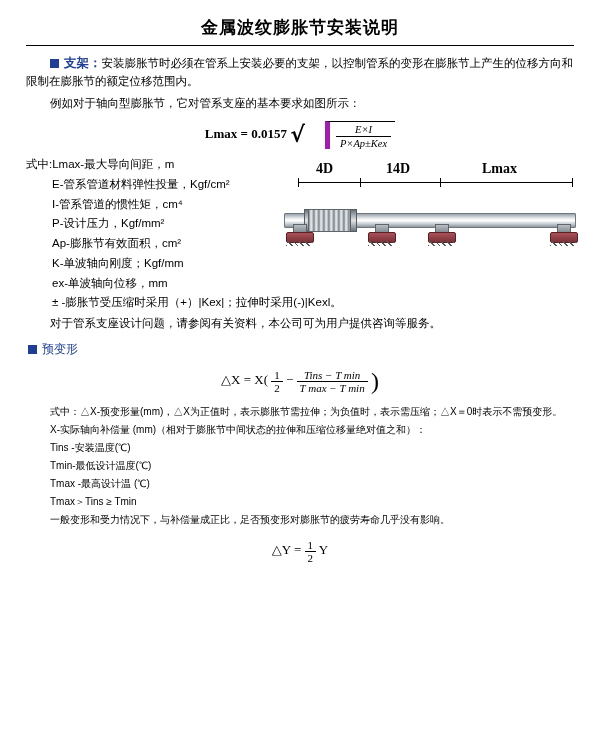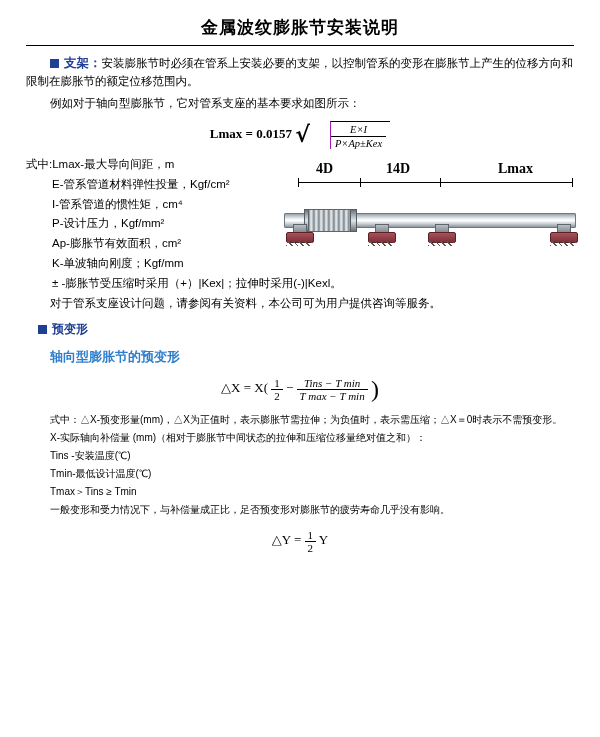--- a/index.html
+++ b/index.html
@@ -38,23 +38,23 @@
     font-size: 11.5px;
     line-height: 1.55;
     margin: 0 0 4px 0;
     text-align: justify;
   }
   p.indent {
     text-indent: 24px;
   }
   .sec-head {
     font-size: 12px;
-    font-weight: bold;
+    font-weight: normal;
     color: #1f3f94;
-    margin: 8px 0 4px 12px;
+    margin: 8px 0 4px 2px;
     display: flex;
     align-items: center;
   }
   .sec-head .sq {
     display: inline-block;
     width: 9px;
     height: 9px;
     background: #1f3f94;
     margin-right: 5px;
   }
@@ -109,22 +109,22 @@
     display: block;
   }
   .frac .den {
     padding: 1px 4px 0 4px;
     display: block;
   }
   .sqrt {
     display: inline-block;
     vertical-align: middle;
     border-top: 1px solid #000;
-    border-left: 1px solid #a21caf;
-    padding: 2px 4px 0 0;
+    border-left: 5px solid #a21caf;
+    padding: 2px 4px 0 6px;
     margin-left: 20px;
   }
   .radic {
     font-size: 22px;
     line-height: 16px;
     vertical-align: middle;
     display: inline-block;
     font-family: "DejaVu Sans", sans-serif;
   }
   .legend-list {
@@ -306,28 +306,29 @@
 
   <div class="mid-area">
 
     <div class="legend-list">
       <div class="item">式中:Lmax-最大导向间距，m</div>
       <div class="item legend-indent">E-管系管道材料弹性投量，Kgf/cm²</div>
       <div class="item legend-indent">I-管系管道的惯性矩，cm⁴</div>
       <div class="item legend-indent">P-设计压力，Kgf/mm²</div>
       <div class="item legend-indent">Ap-膨胀节有效面积，cm²</div>
       <div class="item legend-indent">K-单波轴向刚度；Kgf/mm</div>
+      <div class="item legend-indent">ex-单波轴向位移，mm</div>
       <div class="item legend-indent">± -膨胀节受压缩时采用（+）|Kex|；拉伸时采用(-)|Kexl。</div>
     </div>
 
     <div class="figure">
       <div class="fig-labels">
         <span style="left:38px;">4D</span>
         <span style="left:108px;">14D</span>
-        <span style="left:220px;">Lmax</span>
+        <span style="left:204px;">Lmax</span>
       </div>
       <div class="fig-dims">
         <div class="tick" style="left:20px;"></div>
         <div class="seg" style="left:20px; width:62px;"></div>
         <div class="tick" style="left:82px;"></div>
         <div class="seg" style="left:82px; width:80px;"></div>
         <div class="tick" style="left:162px;"></div>
         <div class="seg" style="left:162px; width:132px;"></div>
         <div class="tick" style="left:294px;"></div>
       </div>
@@ -361,41 +362,41 @@
   </div>
 
   <p class="body indent">对于管系支座设计问题，请参阅有关资料，本公司可为用户提供咨询等服务。</p>
 
   <div class="sec-head">
     <span class="sq"></span>
       <span>预变形</span>
   </div>
 
 
-  <div class="sub-head">轴向型膨胀节的预变形</div>
 
   <div class="disp-formula">
     <span>△X = X(</span>
     <span class="small-frac">
       <span class="num">1</span>
       <span class="den">2</span>
     </span>
     <span>−</span>
     <span class="small-frac">
       <span class="num" style="font-style:italic;">Tins − T min</span>
       <span class="den" style="font-style:italic;">T max − T min</span>
     </span>
     <span class="bigparen">)</span>
   </div>
 
   <div class="note-list">
     <div>式中：△X-预变形量(mm)，△X为正值时，表示膨胀节需拉伸；为负值时，表示需压缩；△X＝0时表示不需预变形。</div>
     <div>X-实际轴向补偿量 (mm)（相对于膨胀节中间状态的拉伸和压缩位移量绝对值之和）：</div>
     <div>Tins -安装温度(℃)</div>
     <div>Tmin-最低设计温度(℃)</div>
+    <div>Tmax -最高设计温 (℃)</div>
     <div>Tmax＞Tins ≥ Tmin</div>
     <div>一般变形和受力情况下，与补偿量成正比，足否预变形对膨胀节的疲劳寿命几乎没有影响。</div>
   </div>
 
 
   <div class="disp-formula">
     <span>△Y =</span>
     <span class="small-frac">
       <span class="num">1</span>
       <span class="den">2</span>

